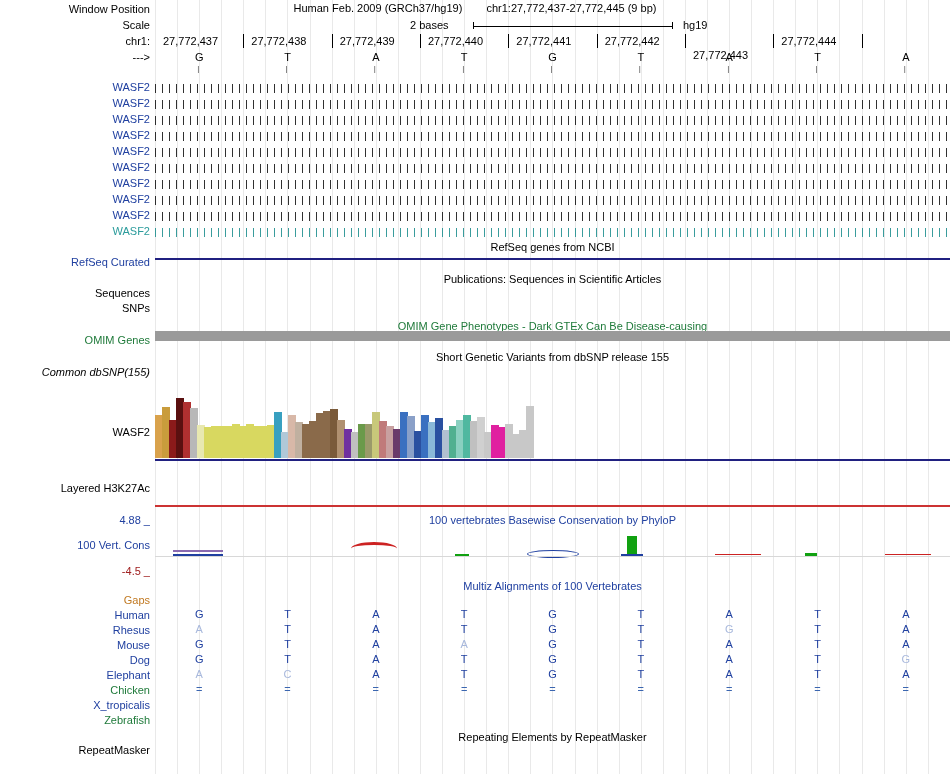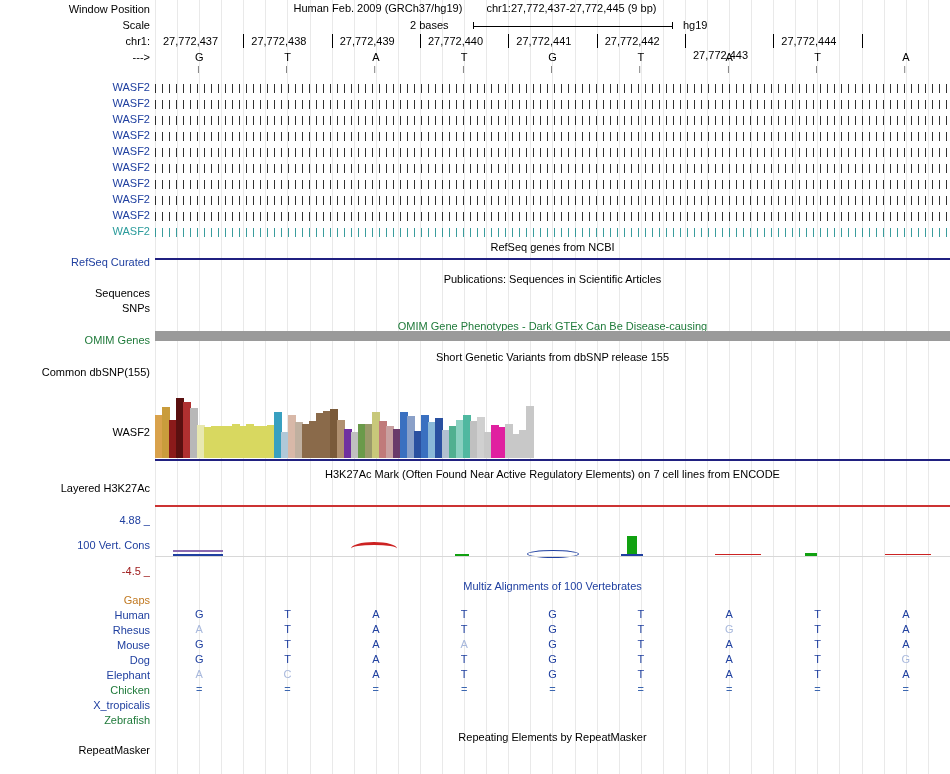--- a/index.html
+++ b/index.html
@@ -71,21 +71,21 @@
       <div class="lab" style="top: 146px; color: rgb(32, 64, 160);">WASF2</div>
       <div class="lab" style="top: 162px; color: rgb(32, 64, 160);">WASF2</div>
       <div class="lab" style="top: 178px; color: rgb(32, 64, 160);">WASF2</div>
       <div class="lab" style="top: 194px; color: rgb(32, 64, 160);">WASF2</div>
       <div class="lab" style="top: 210px; color: rgb(32, 64, 160);">WASF2</div>
       <div class="lab" style="top: 226px; color: rgb(42, 155, 155);">WASF2</div>
       <div class="lab" style="top: 257px; color: rgb(32, 64, 160);">RefSeq Curated</div>
       <div class="lab" style="top: 288px;">Sequences</div>
       <div class="lab" style="top: 303px;">SNPs</div>
       <div class="lab" style="top: 335px; color: rgb(31, 122, 58);">OMIM Genes</div>
-      <div class="lab" style="top: 367px;">Common dbSNP(155)</div>
+      <div class="lab" style="top: 367px; font-style: italic;">Common dbSNP(155)</div>
       <div class="lab" style="top: 427px;">WASF2</div>
       <div class="lab" style="top: 483px;">Layered H3K27Ac</div>
       <div class="lab" style="top: 515px; color: rgb(32, 64, 160);">4.88 _</div>
       <div class="lab" style="top: 540px; color: rgb(32, 64, 160);">100 Vert. Cons</div>
       <div class="lab" style="top: 566px; color: rgb(160, 32, 32);">-4.5 _</div>
       <div class="lab" style="top: 595px; color: rgb(192, 120, 32);">Gaps</div>
       <div class="lab" style="top: 610px; color: rgb(32, 64, 160);">Human</div>
       <div class="lab" style="top: 625px; color: rgb(32, 64, 160);">Rhesus</div>
       <div class="lab" style="top: 640px; color: rgb(32, 64, 160);">Mouse</div>
       <div class="lab" style="top: 655px; color: rgb(32, 64, 160);">Dog</div>
@@ -228,23 +228,23 @@
         <div class="gtex" style="left: 329px; height: 26px; background: rgb(200, 200, 200);"></div>
         <div class="gtex" style="left: 336px; height: 33px; background: rgb(224, 32, 160);"></div>
         <div class="gtex" style="left: 343px; height: 31px; background: rgb(224, 32, 160);"></div>
         <div class="gtex" style="left: 350px; height: 34px; background: rgb(200, 200, 200);"></div>
         <div class="gtex" style="left: 357px; height: 24px; background: rgb(200, 200, 200);"></div>
         <div class="gtex" style="left: 364px; height: 28px; background: rgb(200, 200, 200);"></div>
         <div class="gtex" style="left: 371px; height: 52px; background: rgb(200, 200, 200);"></div>
       </div>
     <div class="hline" style="top:459px;height:2px;background:#202080;"></div>
 
-    <div class="centertext" style="top:468px;">H3K27Ac Mark (Often Found Near Active Regulatory Elements) on 7 cell lines from ENCODE</div>
     <div class="hline" style="top:505px;height:2px;background:#cc3333;"></div>
 
+    <div class="centertext" style="top:514px;color:#2040a0;">100 vertebrates Basewise Conservation by PhyloP</div>
     <div id="consblocks" style="position:absolute;left:0;top:528px;width:795px;height:40px;">
         <div class="consblk" style="left: 18px; top: 26px; width: 50px; height: 2px; background: rgb(32, 64, 160);"></div>
         <div class="consblk" style="left: 18px; top: 22px; width: 50px; height: 2px; background: rgb(138, 106, 176);"></div>
         <div class="consblk" style="left: 196px; top: 14px; width: 46px; border-radius: 50% 50% 0px 0px; background: transparent; border-top: 3px solid rgb(204, 34, 34); height: 10px;"></div>
         <div class="consblk" style="left: 300px; top: 26px; width: 14px; height: 2px; background: rgb(17, 161, 17);"></div>
         <div class="consblk" style="left: 372px; top: 22px; width: 50px; height: 6px; background: transparent; border: 1px solid rgb(32, 64, 160); border-radius: 50%;"></div>
         <div class="consblk" style="left: 472px; top: 8px; width: 10px; height: 20px; background: rgb(17, 161, 17);"></div>
         <div class="consblk" style="left: 466px; top: 26px; width: 22px; height: 3px; background: rgb(32, 64, 160);"></div>
         <div class="consblk" style="left: 560px; top: 26px; width: 46px; height: 1px; background: rgb(204, 34, 34);"></div>
         <div class="consblk" style="left: 650px; top: 25px; width: 12px; height: 3px; background: rgb(17, 161, 17);"></div>

